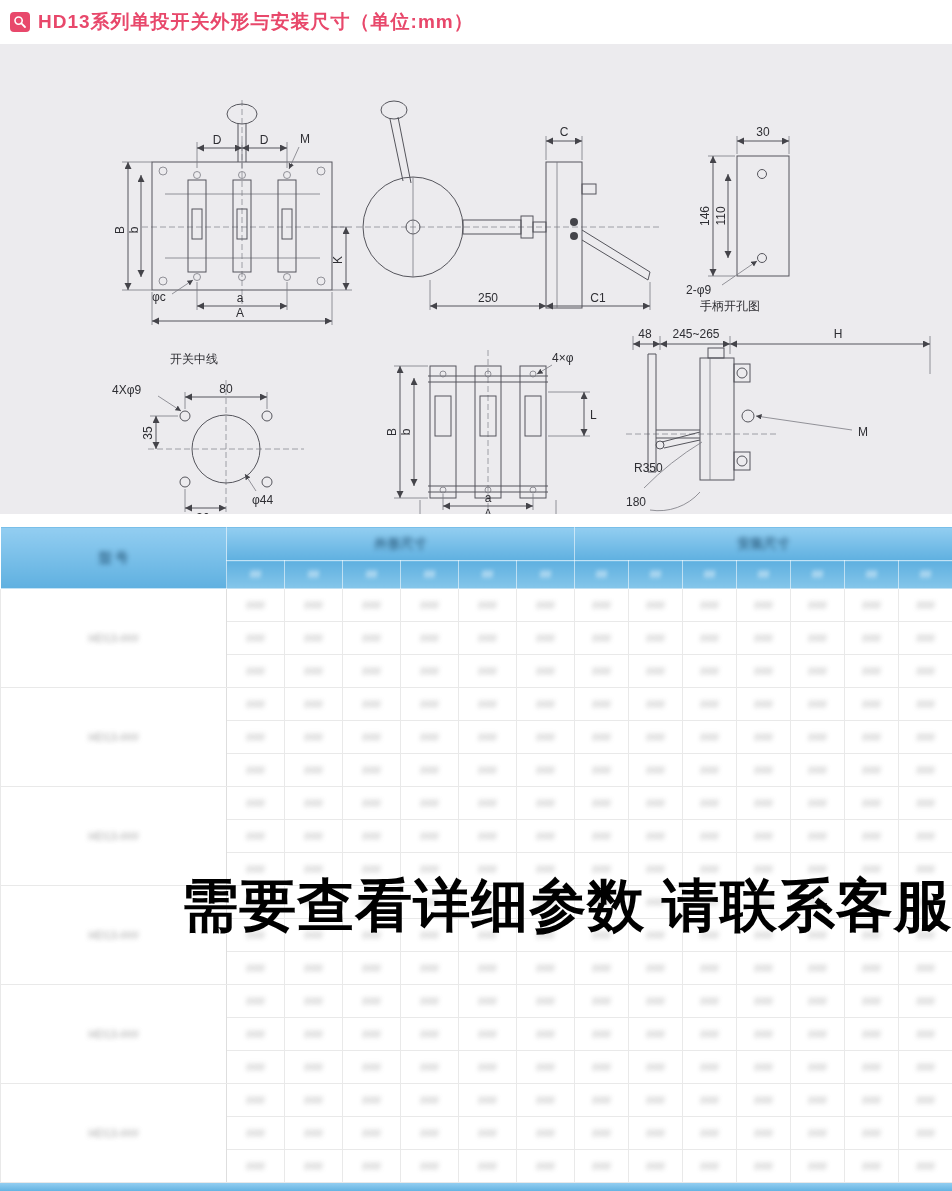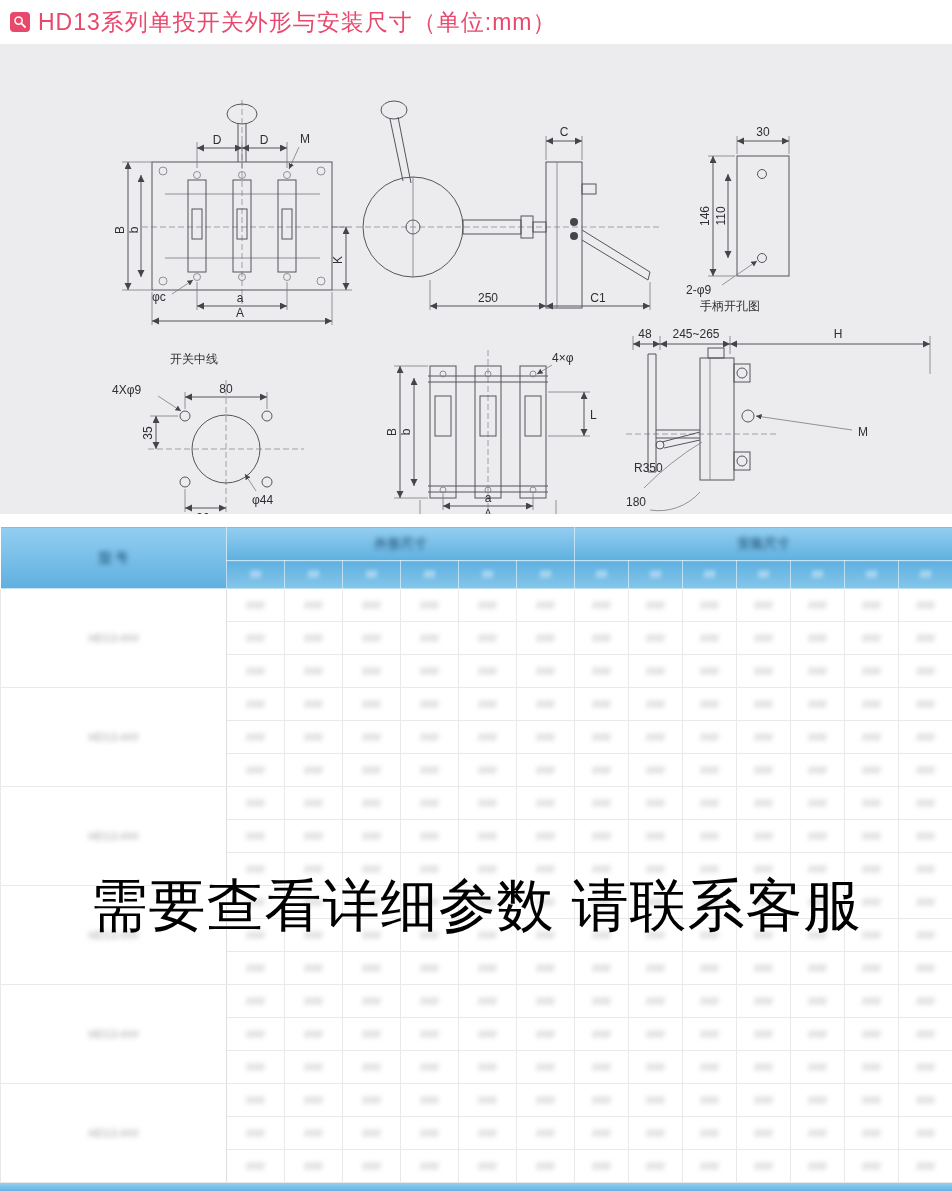--- a/index.html
+++ b/index.html
@@ -1,21 +1,21 @@
 <!DOCTYPE html>
 <html><head>
 <meta charset="utf-8">
 <style>
   * { margin:0; padding:0; box-sizing:border-box; }
   html,body { width:952px; background:#fff; font-family:"Liberation Sans",sans-serif; }
 
   
   .titlebar { height:44px; display:flex; align-items:center; gap:8px; padding:0 10px; background:#fff; }
   .titlebar .badge { width:20px; height:20px; border-radius:4px; background:#e8486b; display:flex; align-items:center; justify-content:center; flex:0 0 auto; }
-  .titlebar h1 { font-size:23px; font-weight:400; color:#e8486b; letter-spacing:1px; }
+  .titlebar h1 { font-size:19px; font-weight:700; color:#e8486b; letter-spacing:1px; }
 
   
   .diagram { width:952px; height:470px; background:#ecebee; }
   .diagram svg { display:block; }
   .diagram svg text { font-family:"Liberation Sans",sans-serif; fill:#2e2e33; font-size:12px; }
   .ln   { stroke:#55555c; fill:none; stroke-width:1; }
   .thin { stroke:#7a7a82; fill:none; stroke-width:0.8; }
   .dash { stroke:#8a8a92; fill:none; stroke-width:0.8; stroke-dasharray:6 3; }
   .dot  { fill:#44444a; stroke:none; }
 
@@ -28,22 +28,22 @@
   tr.sub-row th { height:28px; background:linear-gradient(180deg,#5fb0e0,#85c6ea); font-size:10px; }
   th.model-h { background:linear-gradient(180deg,#9ed3f2,#64b3e1); }
   tbody td { height:33px; border:1px solid #e9e9e9; font-size:11px; color:#8a8a8a; background:#fff; }
   tbody td.model { font-size:11px; color:#7d7d7d; border-right:1px solid #dedede; }
   tbody tr.group-start td { border-top:1px solid #d6d6d6; }
 
   .blur { filter:blur(2.4px); opacity:.7; display:inline-block; }
   tr.grp-row .blur, th.model-h .blur { color:#27587a; font-weight:bold; filter:blur(2.8px); opacity:.85; }
   tr.sub-row .blur { color:#eaf5fc; filter:blur(2px); opacity:.9; }
 
-  .overlay { position:absolute; top:342px; left:0; width:952px; text-align:center;
-             font-size:57px; font-weight:400; color:#000; letter-spacing:1px;
+  .overlay { position:absolute; top:342px; left:0; width:952px; text-align:right;
+             font-size:57px; font-weight:700; color:#000; letter-spacing:1px;
              white-space:nowrap; pointer-events:none; z-index:5; }
 
   .bottom-bar { height:9px; background:linear-gradient(180deg,#93cef1,#5fb0e0); }
 </style>
 </head>
 <body>
 
 <div class="titlebar">
   <span class="badge">
     <svg width="14" height="14" viewBox="0 0 14 14">

